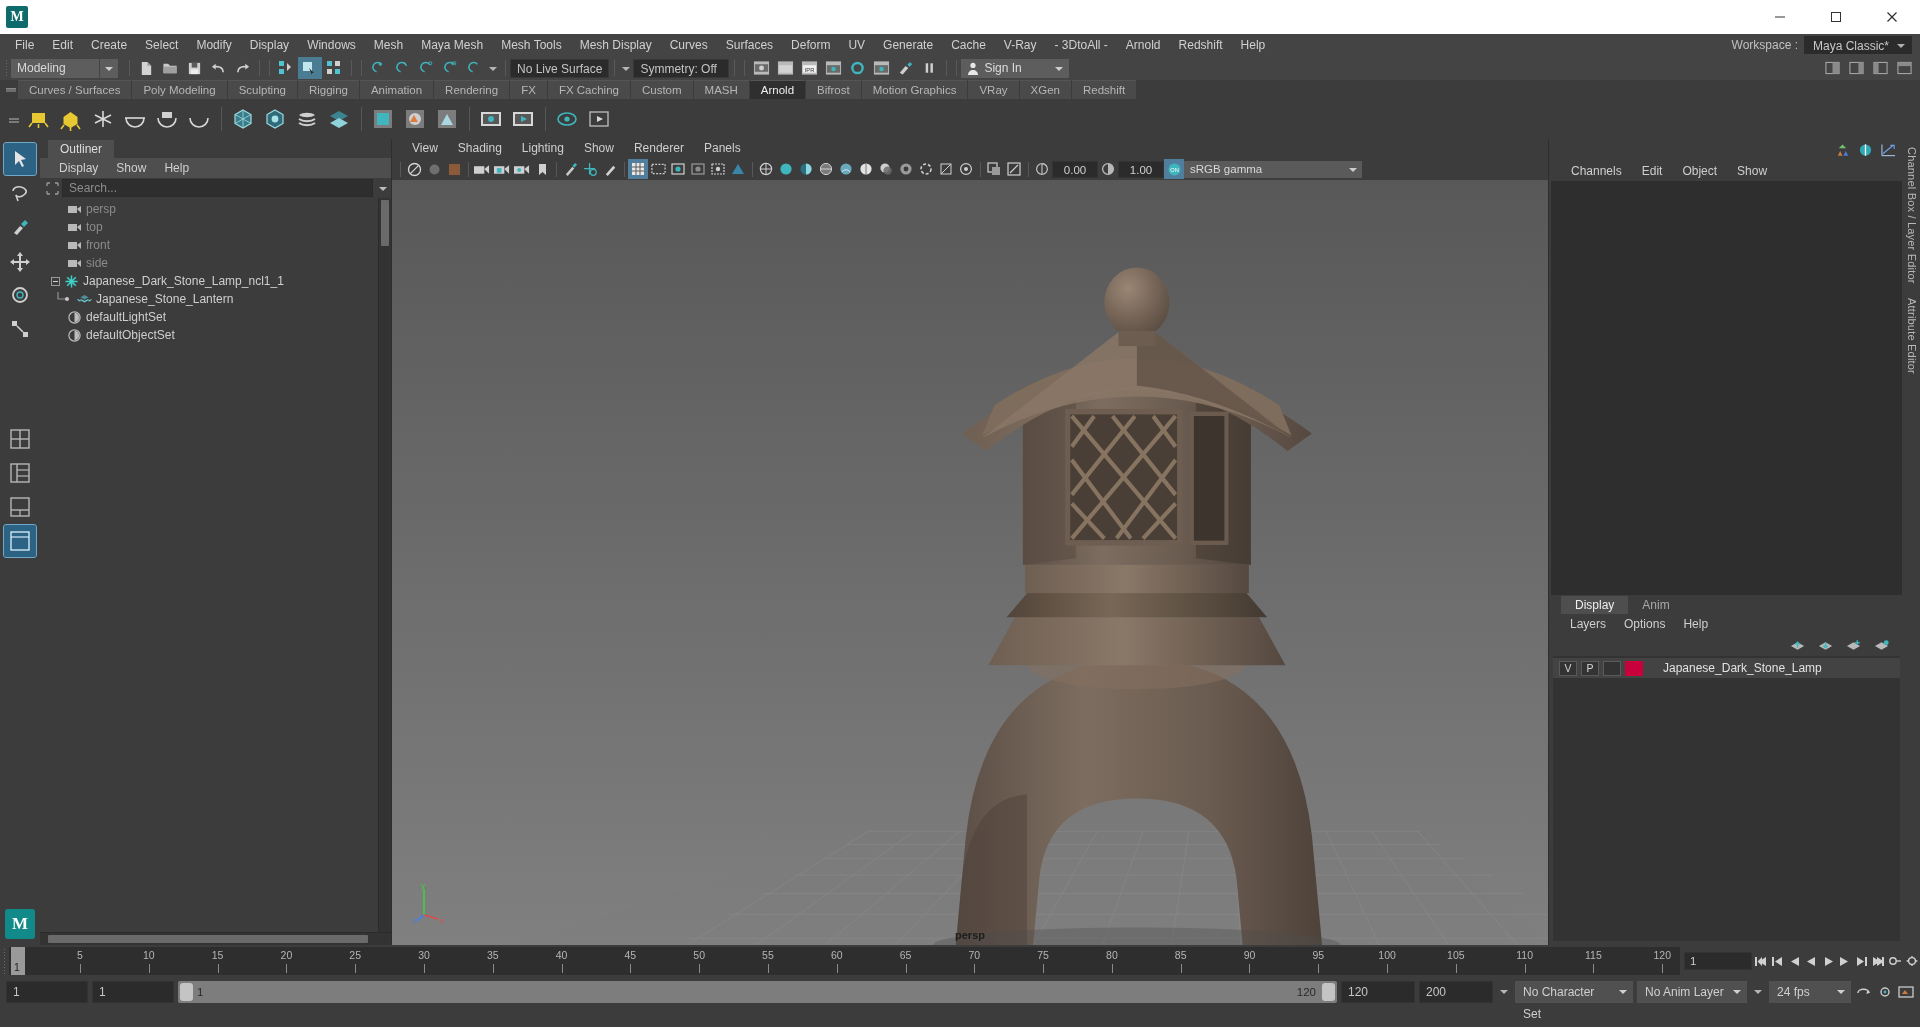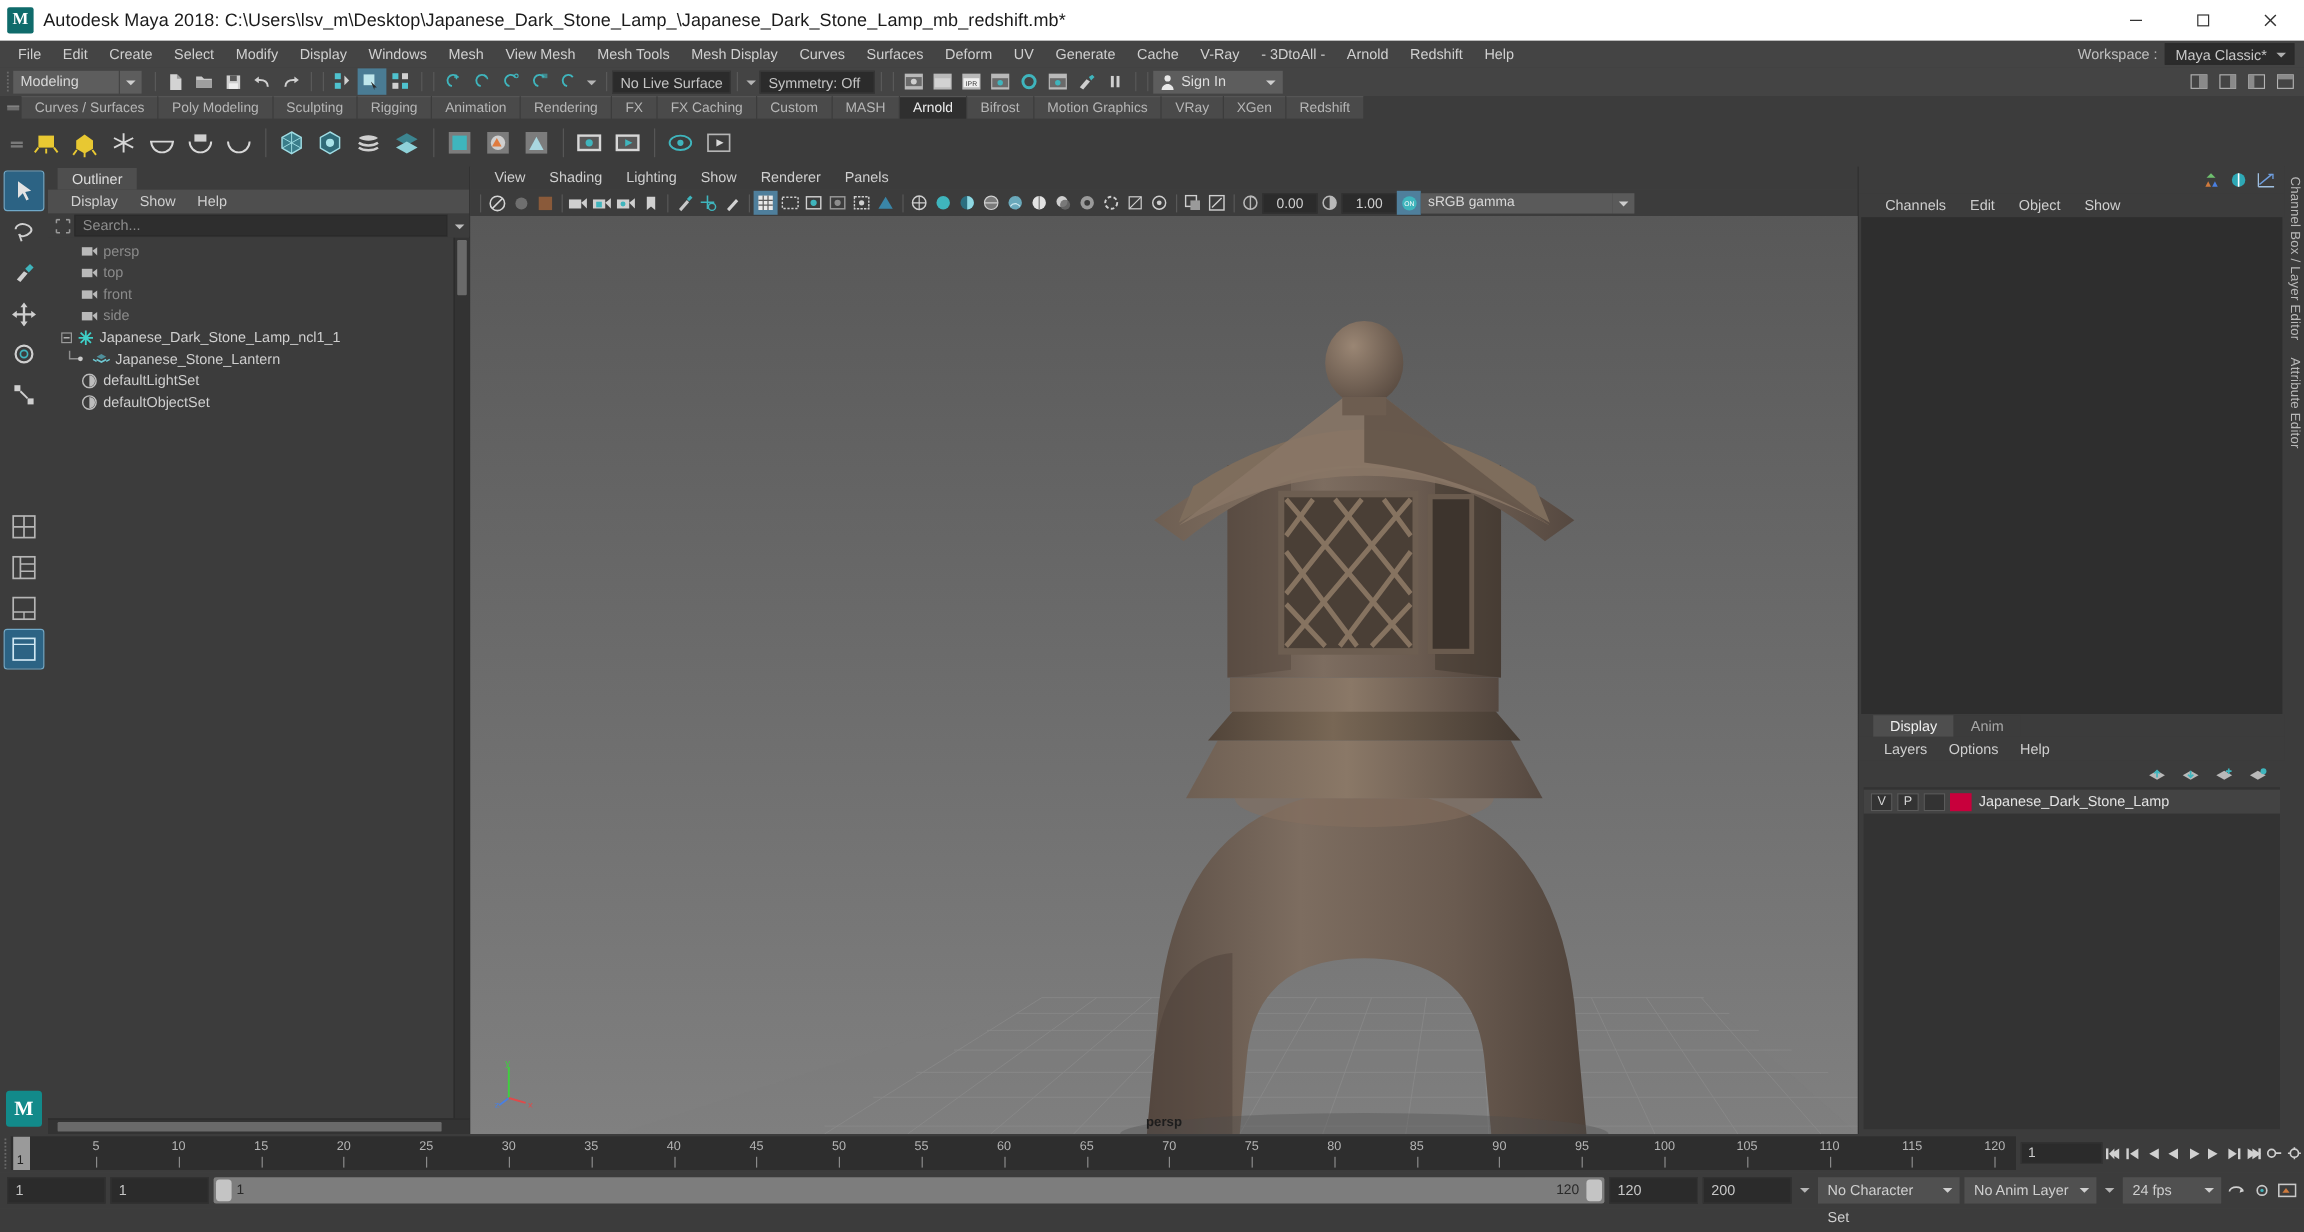--- a/index.html
+++ b/index.html
@@ -206,21 +206,21 @@
   .layer-tabs { height: 19px; display:flex; align-items:flex-end; padding-left:12px; background:#3c3c3c;}
   .layer-tab { font-size:12px; padding: 0 14px; line-height:18px; color:#a8a8a8; background:#3c3c3c;}
   .layer-tab.sel { background:#4e4e4e; color:#eee; }
   .layer-menubar { height: 20px; display:flex; align-items:center; background:#3c3c3c; padding-left:12px;}
   .layer-menubar .lm { font-size:12px; padding: 0 9px; line-height:20px; color:#cfcfcf;}
   .layer-tools { height: 22px; display:flex; align-items:center; justify-content:flex-end; padding-right:14px; gap:12px;}
   .layer-list { flex:1 1 auto; background:#333333; margin: 0 4px 4px 4px; padding-top:2px;}
   .layer-row { height: 20px; display:flex; align-items:center; background:#434343; padding-left:6px; gap:4px;}
   .layer-cell { width: 18px; height:15px; background:#333; border:1px solid #5a5a5a; display:flex; align-items:center; justify-content:center; font-size:10.5px; color:#d5d5d5;}
   .layer-swatch { width:18px; height:15px; background:#c8003c; }
-  .layer-name { font-size:12px; color:#e2e2e2; margin-left:2px;}
+  .layer-name { font-size:12px; color:#e2e2e2; margin-left:16px;}
   .rp-vtabs { width: 16px; flex:0 0 16px; background:#3c3c3c; display:flex; flex-direction:column; align-items:center; padding-top:8px;}
   .vtab-text { writing-mode: vertical-rl; font-size:11px; color:#b9b9b9; margin-bottom:14px; letter-spacing:0.2px;}
 
   
   .timeslider {
     height: 32px; flex:0 0 32px; background:#3c3c3c; display:flex; align-items:stretch;
   }
   .ts-grip { width: 9px; display:flex; align-items:center; justify-content:center;}
   .ts-grip i { width:3px;height:26px; background-image: radial-gradient(circle, #6a6a6a 1px, transparent 1px); background-size:3px 3px;}
   .ts-track { flex:1 1 auto; background:#2e2e2e; position:relative; overflow:hidden; margin:2px 0;}
@@ -255,21 +255,20 @@
 
   svg { display:block; }
 </style>
 </head>
 <body>
 
 <div class="app">
 
   <div class="titlebar">
     <div class="title-logo">M</div>
-    <div class="title-text">Autodesk Maya 2018: C:\Users\lsv_m\Desktop\Japanese_Dark_Stone_Lamp_\Japanese_Dark_Stone_Lamp_mb_redshift.mb*</div>
     <div class="win-btns">
       <div class="win-btn">
         <svg width="12" height="12" viewBox="0 0 12 12">
             <line x1="1" y1="6" x2="11" y2="6" stroke="#333" stroke-width="1"></line>
           </svg>
       </div>
       <div class="win-btn">
         <svg width="12" height="12" viewBox="0 0 12 12">
             <rect x="1.5" y="1.5" width="9" height="9" fill="none" stroke="#333" stroke-width="1"></rect>
           </svg>
@@ -285,21 +284,21 @@
 
   <div class="menubar">
     <div class="mi">File</div>
     <div class="mi">Edit</div>
     <div class="mi">Create</div>
     <div class="mi">Select</div>
     <div class="mi">Modify</div>
     <div class="mi">Display</div>
     <div class="mi">Windows</div>
     <div class="mi">Mesh</div>
-    <div class="mi">View Mesh</div>
+    <div class="mi">Maya Mesh</div>
     <div class="mi">Mesh Tools</div>
     <div class="mi">Mesh Display</div>
     <div class="mi">Curves</div>
     <div class="mi">Surfaces</div>
     <div class="mi">Deform</div>
     <div class="mi">UV</div>
     <div class="mi">Generate</div>
     <div class="mi">Cache</div>
     <div class="mi">V-Ray</div>
     <div class="mi">- 3DtoAll -</div>

